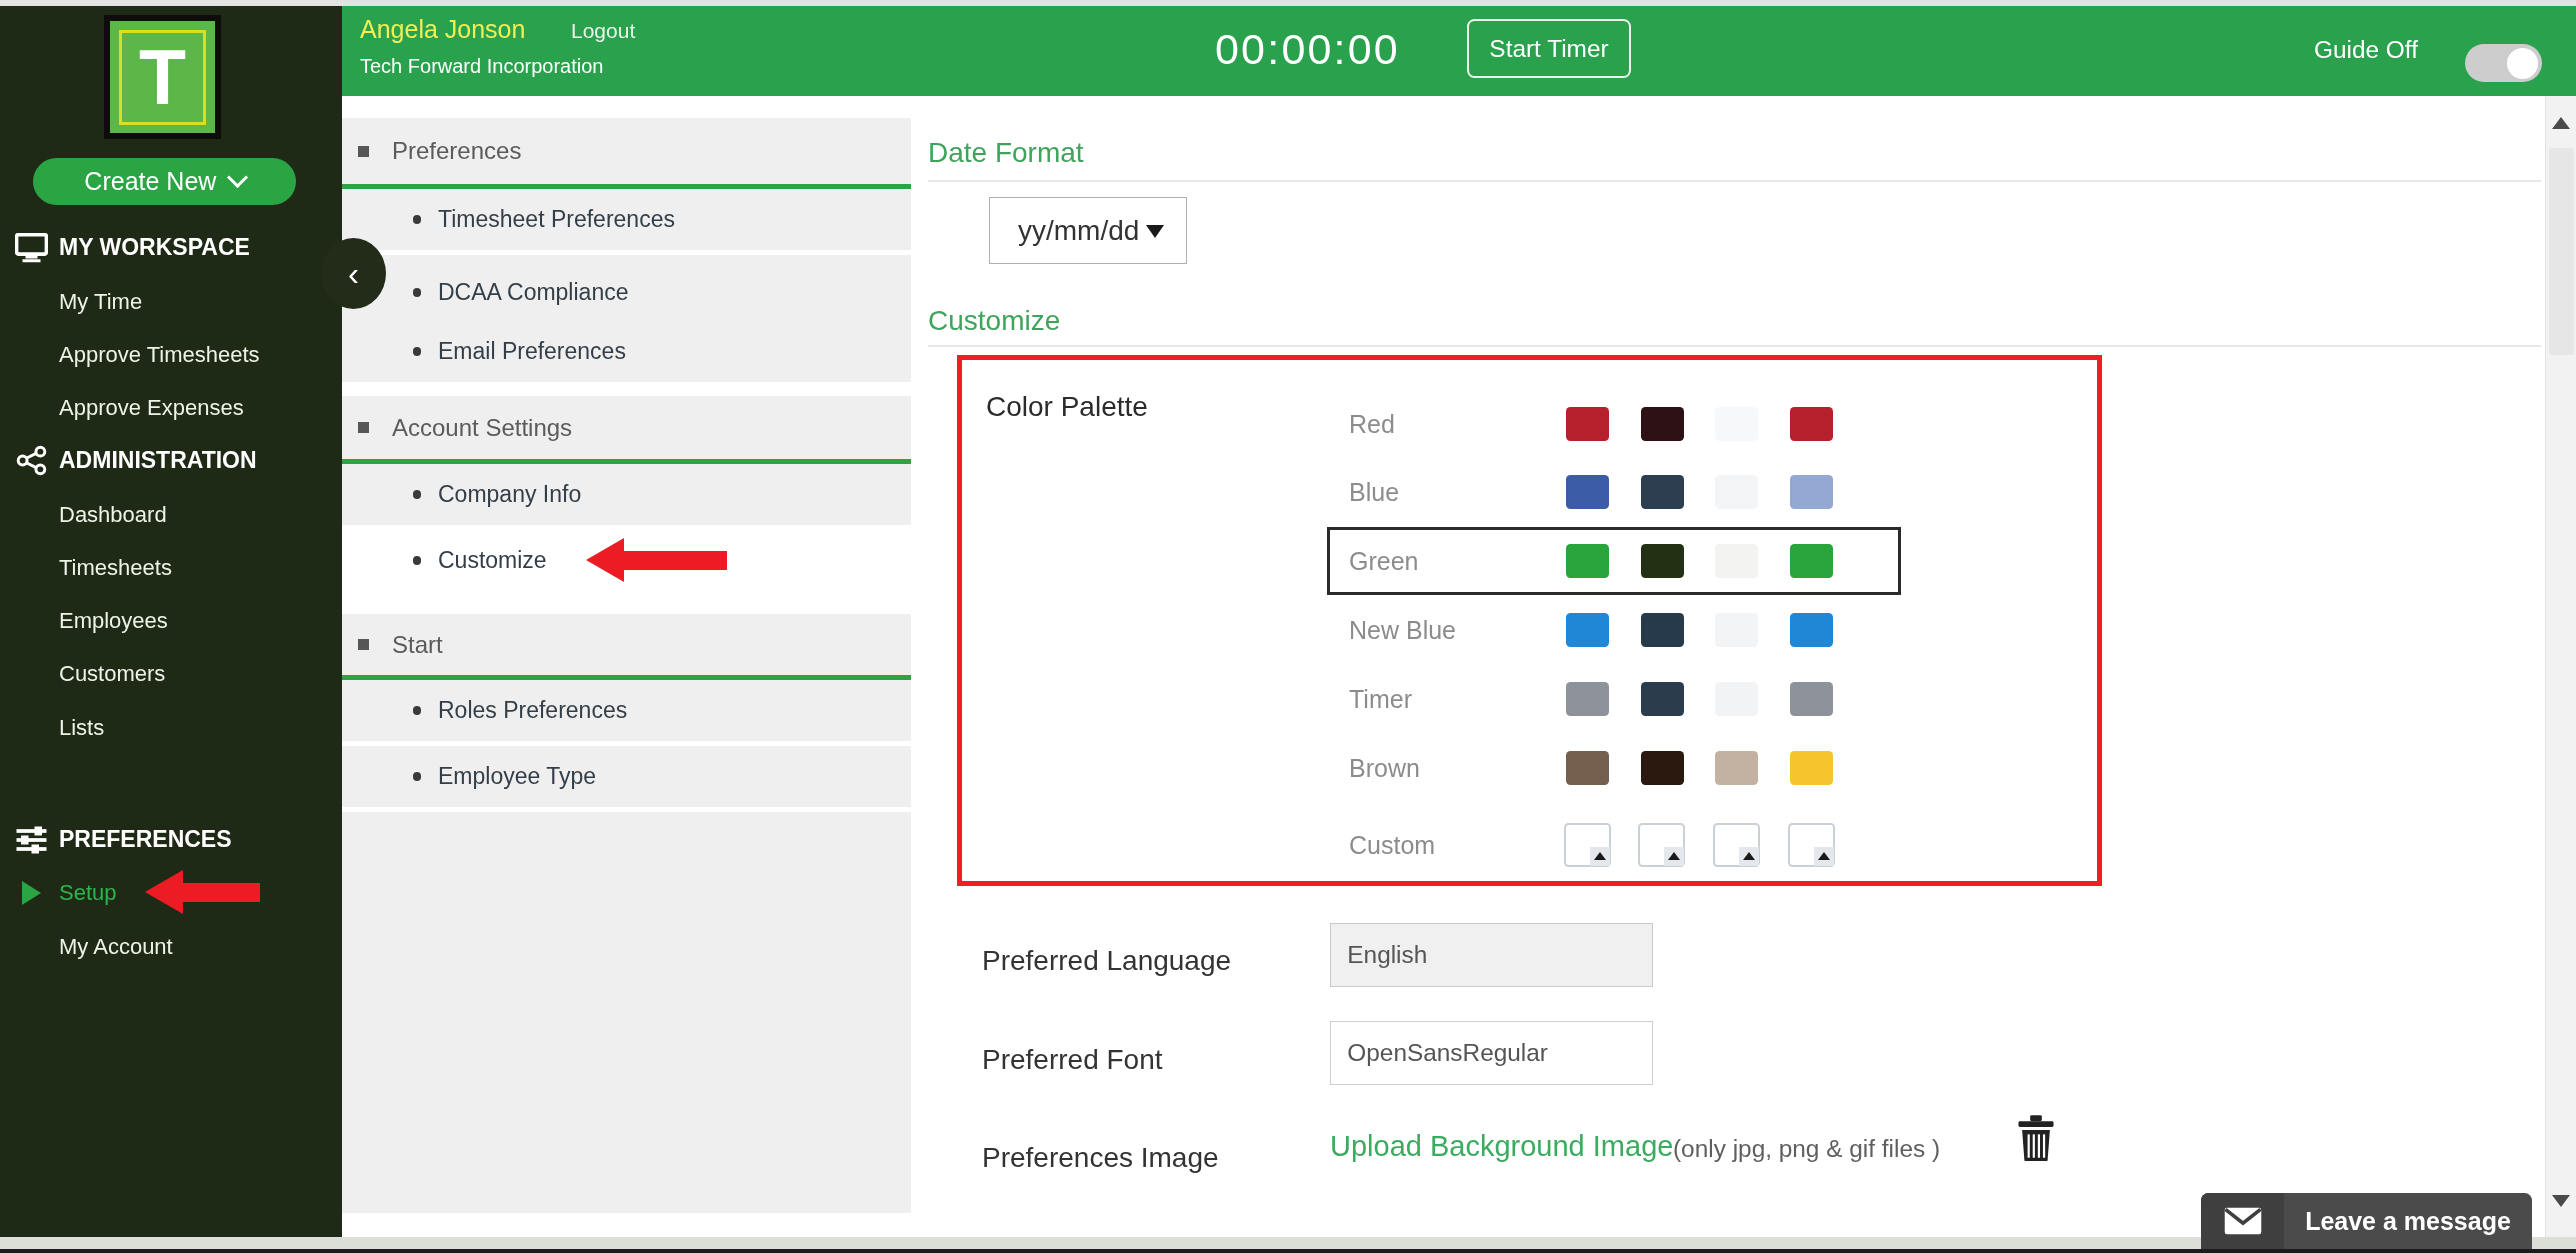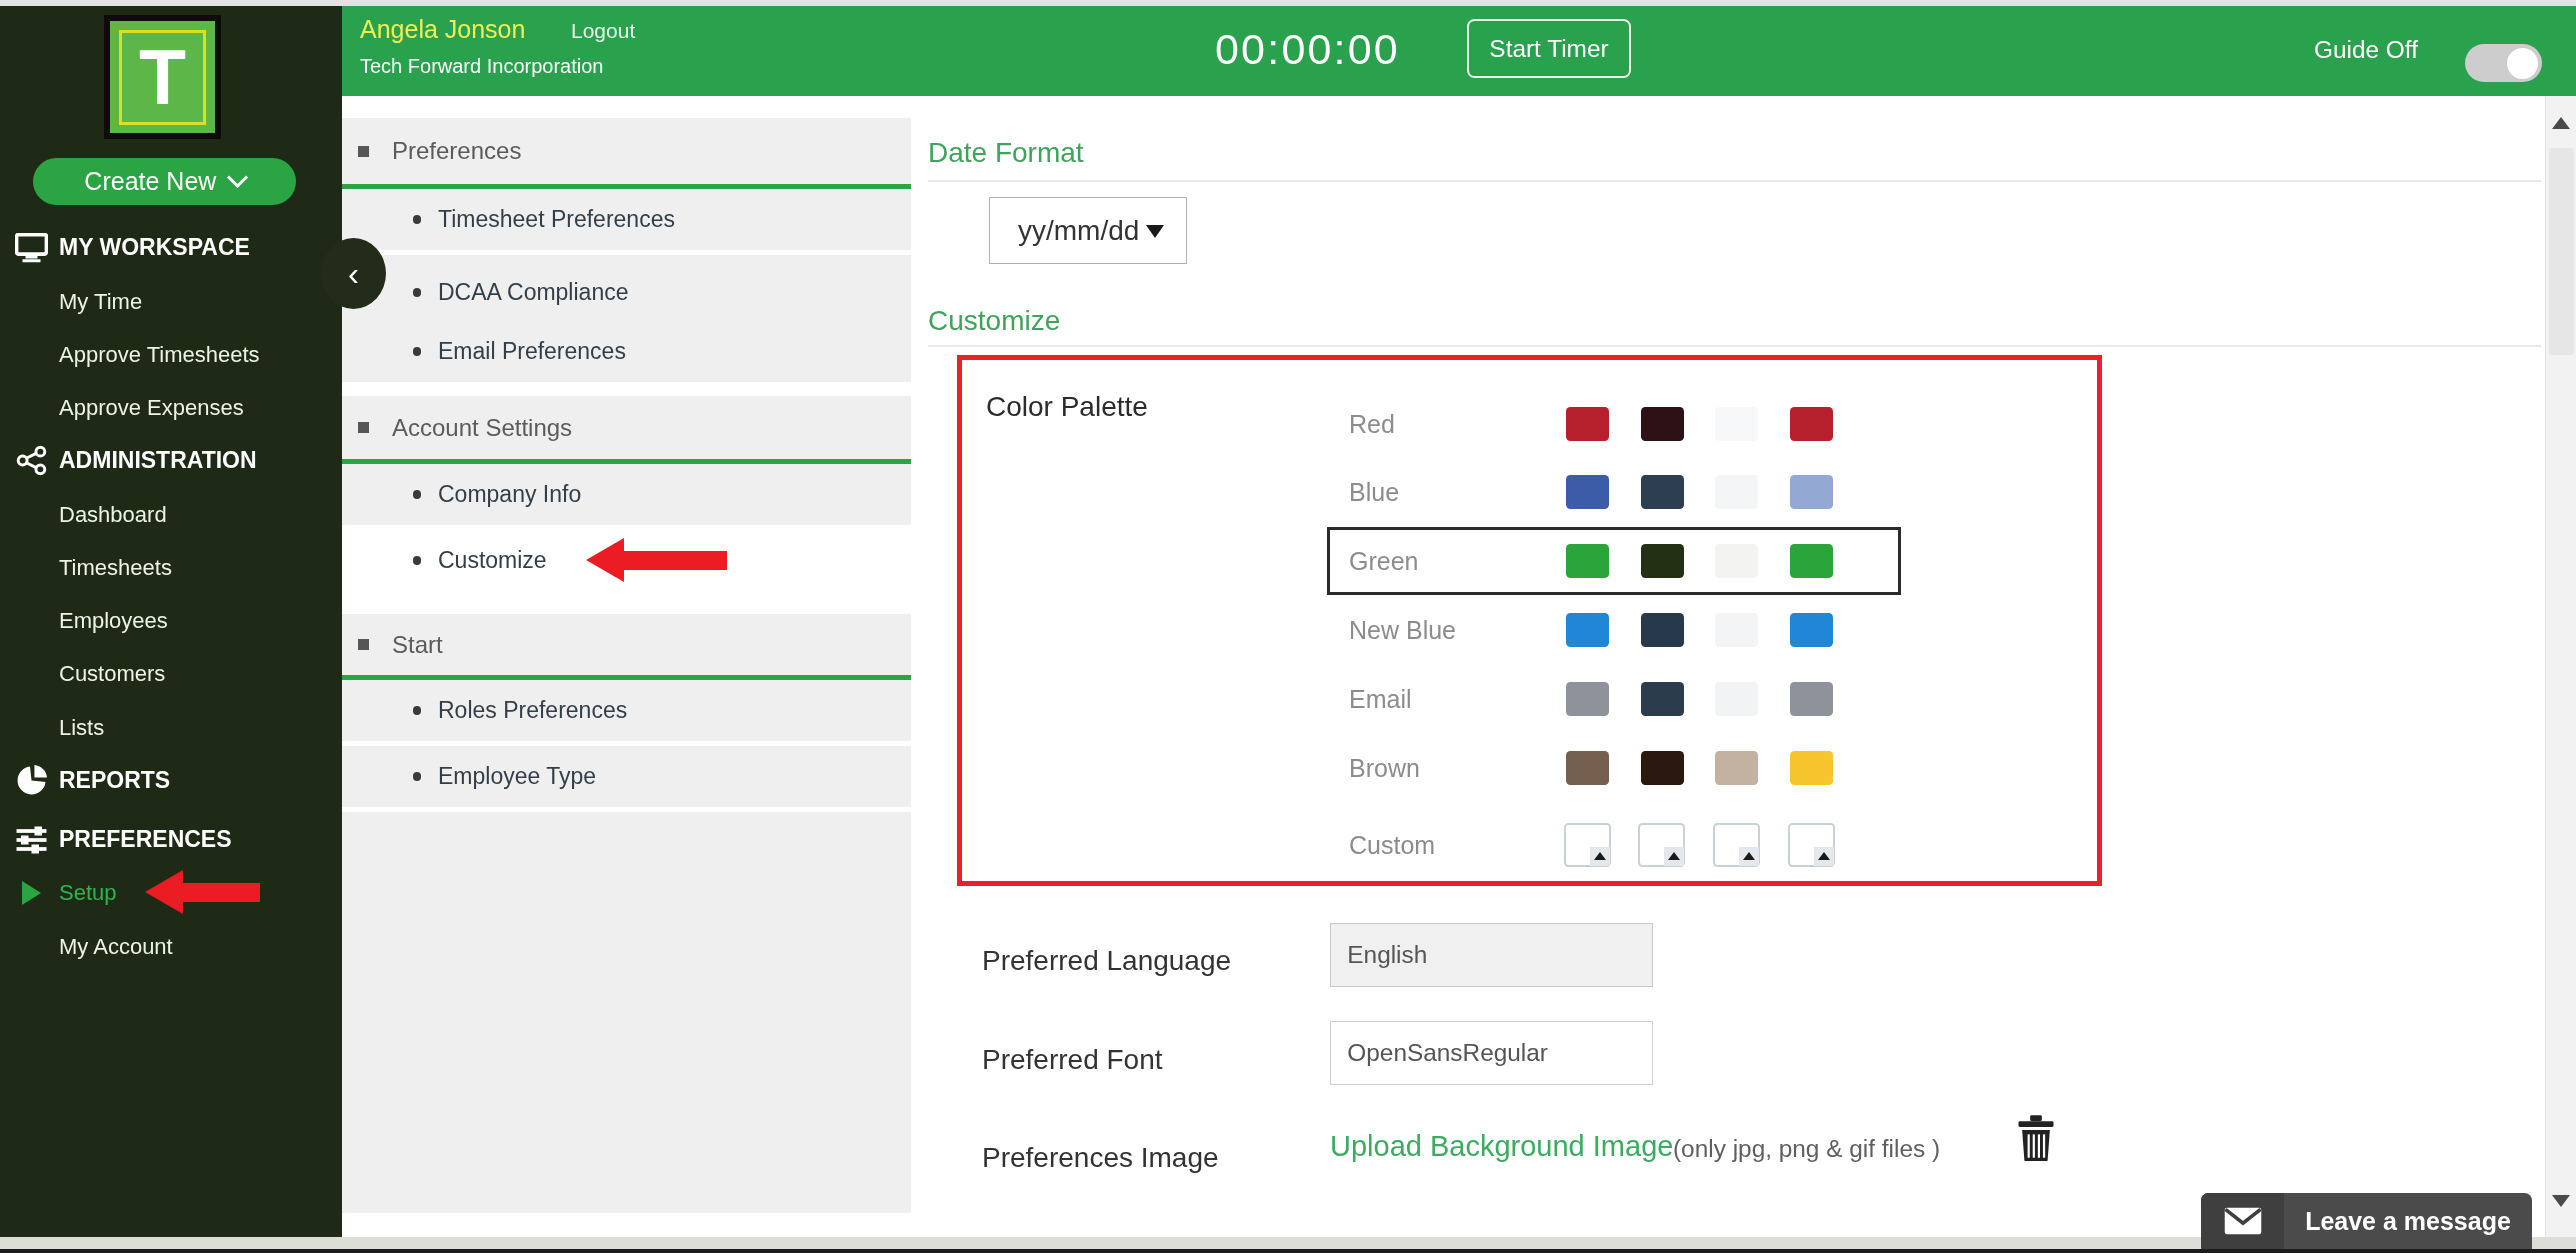--- a/index.html
+++ b/index.html
@@ -146,29 +146,20 @@
     <div class="side-row" style="top:591px;padding-left:19px;">
         <span class="txt">Employees</span>
       </div>
     <div class="side-row" style="top:644px;">
         <span class="txt">Customers</span>
       </div>
     <div class="side-row" style="top:698px;">
         <span class="txt">Lists</span>
       </div>
 
-    <div class="side-row section" style="top:751px;">
-      <span class="icon">
-        <svg width="31" height="31" viewBox="0 0 42 42">
-            <path d="M19 2 A19 19 0 1 0 40 23 L21 21 Z" fill="#fff"></path>
-            <path d="M25 0 A19 19 0 0 1 42 17 L25 17 Z" fill="#fff"></path>
-          </svg>
-      </span>
-      <span class="txt">REPORTS</span>
-    </div>
 
     <div class="side-row section" style="top:810px;">
       <span class="icon">
         <svg width="33" height="30" viewBox="0 0 44 40">
             <line x1="2" y1="8" x2="42" y2="8" stroke="#fff" stroke-width="5"></line>
             <rect x="26" y="2" width="10" height="12" fill="#fff"></rect>
             <line x1="2" y1="20" x2="42" y2="20" stroke="#fff" stroke-width="5"></line>
             <rect x="8" y="14" width="10" height="12" fill="#fff"></rect>
             <line x1="2" y1="32" x2="42" y2="32" stroke="#fff" stroke-width="5"></line>
             <rect x="22" y="26" width="10" height="12" fill="#fff"></rect>
@@ -303,21 +294,21 @@
 
       <div class="pal-row" style="top:236px;">
         <span class="rlabel">New Blue</span>
         <span class="swatch" style="left: 236px; background: rgb(31, 135, 214);"></span>
         <span class="swatch" style="left: 311px; background: rgb(39, 58, 76);"></span>
         <span class="swatch" style="left: 385px; background: rgb(243, 244, 245);"></span>
         <span class="swatch" style="left: 460px; background: rgb(31, 135, 214);"></span>
       </div>
 
       <div class="pal-row" style="top:305px;">
-        <span class="rlabel">Email</span>
+        <span class="rlabel">Timer</span>
         <span class="swatch" style="left: 236px; background: rgb(142, 147, 155);"></span>
         <span class="swatch" style="left: 311px; background: rgb(43, 60, 77);"></span>
         <span class="swatch" style="left: 385px; background: rgb(242, 243, 244);"></span>
         <span class="swatch" style="left: 460px; background: rgb(142, 147, 155);"></span>
       </div>
 
       <div class="pal-row" style="top:374px;">
         <span class="rlabel">Brown</span>
         <span class="swatch" style="left: 236px; background: rgb(117, 96, 79);"></span>
         <span class="swatch" style="left: 311px; background: rgb(43, 25, 15);"></span>

